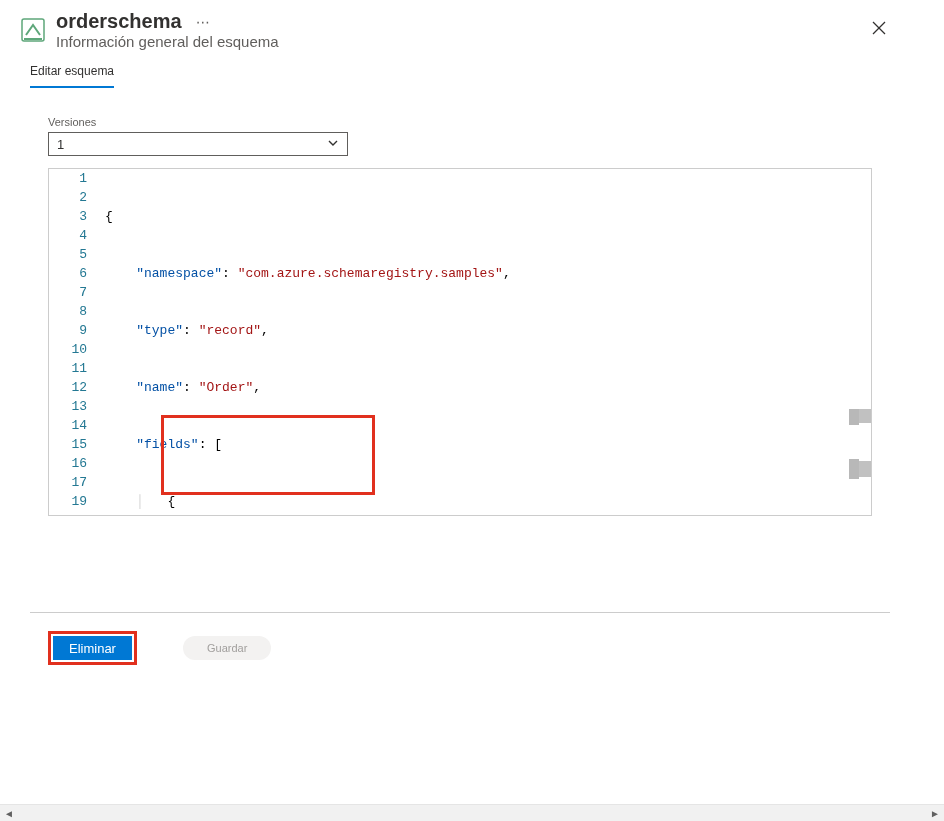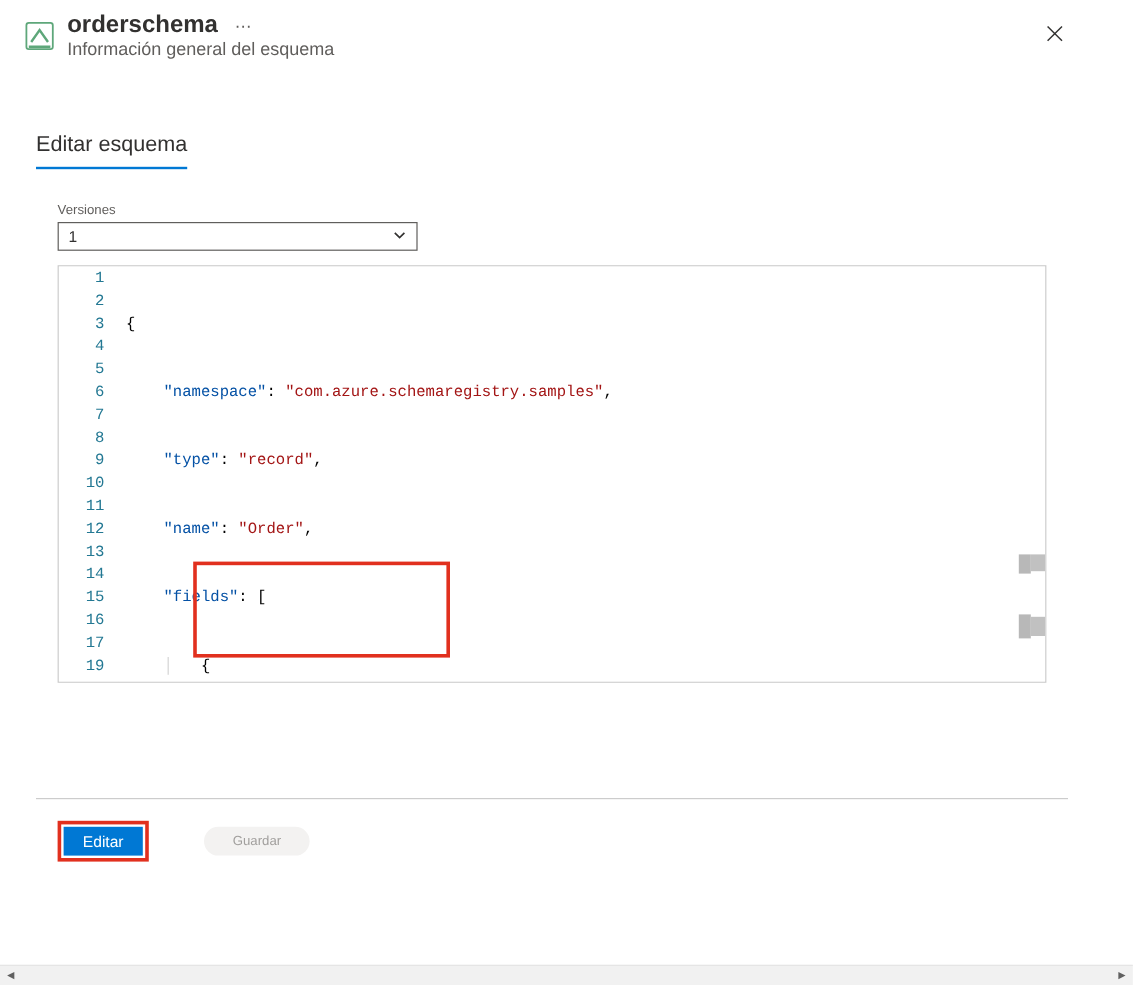--- a/index.html
+++ b/index.html
@@ -93,26 +93,25 @@
   .chevron svg { width: 12px; height: 12px; }
   .essentials-label { font-size: 13px; color: #323130; }
   
   .tabs {
     display: flex;
     gap: 24px;
     padding: 0 30px;
     border-bottom: 0;
   }
   .tab {
-    font-size: 18px;
+    font-size: 12px;
     color: #605e5c;
     padding: 6px 0 8px 0;
     cursor: pointer;
     border-bottom: 2px solid transparent;
-    margin-top: 46px;
   }
   .tab.active {
     color: #323130;
     border-bottom: 2px solid #0078d4;
   }
   
   .versions-section {
     padding: 28px 48px 0 48px;
   }
   .versions-label {
@@ -341,21 +340,21 @@
       <div class="editor-scrollbar-v">
         <div class="editor-thumb-v" style="top:240px; height:14px;"></div>
         <div class="editor-thumb-v" style="top:292px; height:16px;"></div>
       </div>
     </div>
   </div>
 
   <div class="footer-sep"></div>
   <div class="footer-buttons">
     <span class="btn-primary-wrap">
-      <button class="btn btn-primary">Editar</button>
+      <button class="btn btn-primary">Eliminar</button>
     </span>
     <button class="btn btn-secondary">Guardar</button>
   </div>
 
 </div>
 
 <div class="outer-hscroll">
   <span class="arrow">◄</span>
   <span class="arrow">►</span>
 </div>

